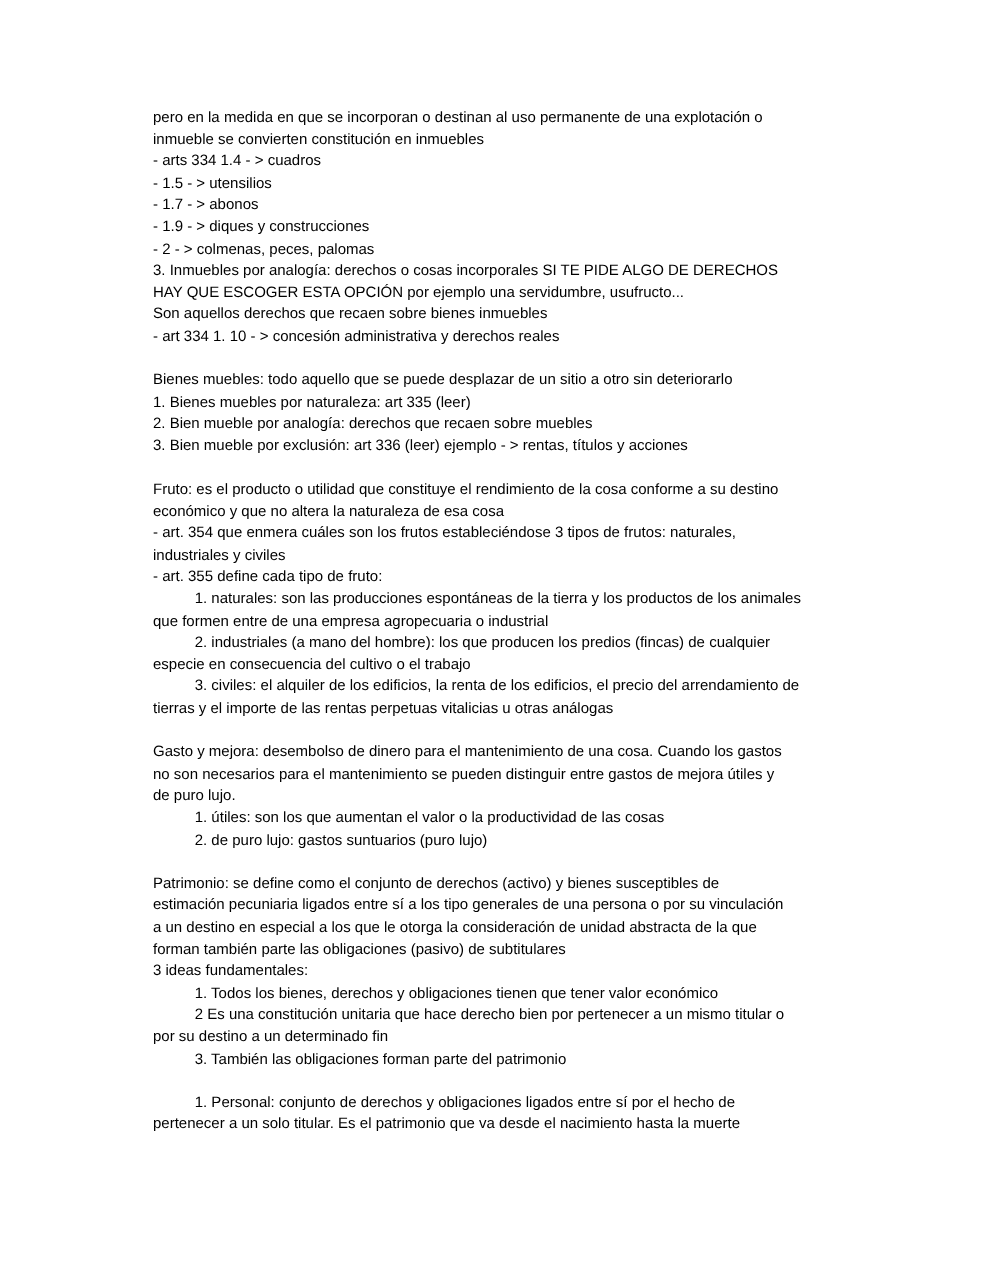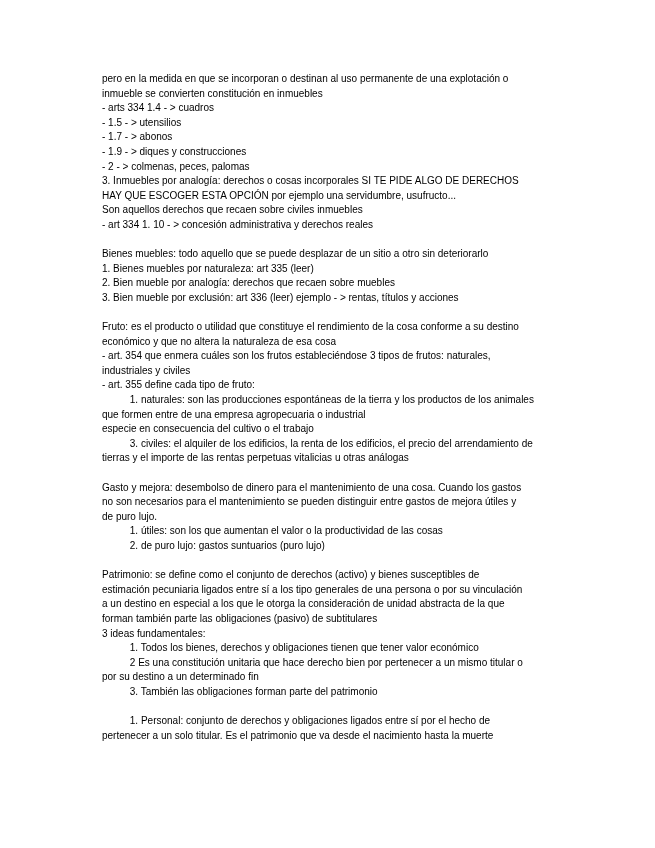--- a/index.html
+++ b/index.html
@@ -48,21 +48,21 @@
     <div class="block">
       <p class="line">pero en la medida en que se incorporan o destinan al uso permanente de una explotación o</p>
       <p class="line">inmueble se convierten constitución en inmuebles</p>
       <p class="line">- arts 334 1.4 - &gt; cuadros</p>
       <p class="line">- 1.5 - &gt; utensilios</p>
       <p class="line">- 1.7 - &gt; abonos</p>
       <p class="line">- 1.9 - &gt; diques y construcciones</p>
       <p class="line">- 2 - &gt; colmenas, peces, palomas</p>
       <p class="line">3. Inmuebles por analogía: derechos o cosas incorporales SI TE PIDE ALGO DE DERECHOS</p>
       <p class="line">HAY QUE ESCOGER ESTA OPCIÓN por ejemplo una servidumbre, usufructo...</p>
-      <p class="line">Son aquellos derechos que recaen sobre civiles inmuebles</p>
+      <p class="line">Son aquellos derechos que recaen sobre bienes inmuebles</p>
       <p class="line">- art 334 1. 10 - &gt; concesión administrativa y derechos reales</p>
     </div>
 
     <div class="gap"></div>
 
     <div class="block">
       <p class="line">Bienes muebles: todo aquello que se puede desplazar de un sitio a otro sin deteriorarlo</p>
       <p class="line">1. Bienes muebles por naturaleza: art 335 (leer)</p>
       <p class="line">2. Bien mueble por analogía: derechos que recaen sobre muebles</p>
       <p class="line">3. Bien mueble por exclusión: art 336 (leer) ejemplo - &gt; rentas, títulos y acciones</p>
@@ -71,20 +71,21 @@
     <div class="gap"></div>
 
     <div class="block">
       <p class="line">Fruto: es el producto o utilidad que constituye el rendimiento de la cosa conforme a su destino</p>
       <p class="line">económico y que no altera la naturaleza de esa cosa</p>
       <p class="line">- art. 354 que enmera cuáles son los frutos estableciéndose 3 tipos de frutos: naturales,</p>
       <p class="line">industriales y civiles</p>
       <p class="line">- art. 355 define cada tipo de fruto:</p>
       <p class="line">          1. naturales: son las producciones espontáneas de la tierra y los productos de los animales</p>
       <p class="line">que formen entre de una empresa agropecuaria o industrial</p>
+      <p class="line">          2. industriales (a mano del hombre): los que producen los predios (fincas) de cualquier</p>
       <p class="line">especie en consecuencia del cultivo o el trabajo</p>
       <p class="line">          3. civiles: el alquiler de los edificios, la renta de los edificios, el precio del arrendamiento de</p>
       <p class="line">tierras y el importe de las rentas perpetuas vitalicias u otras análogas</p>
     </div>
 
     <div class="gap"></div>
 
     <div class="block">
       <p class="line">Gasto y mejora: desembolso de dinero para el mantenimiento de una cosa. Cuando los gastos</p>
       <p class="line">no son necesarios para el mantenimiento se pueden distinguir entre gastos de mejora útiles y</p>

